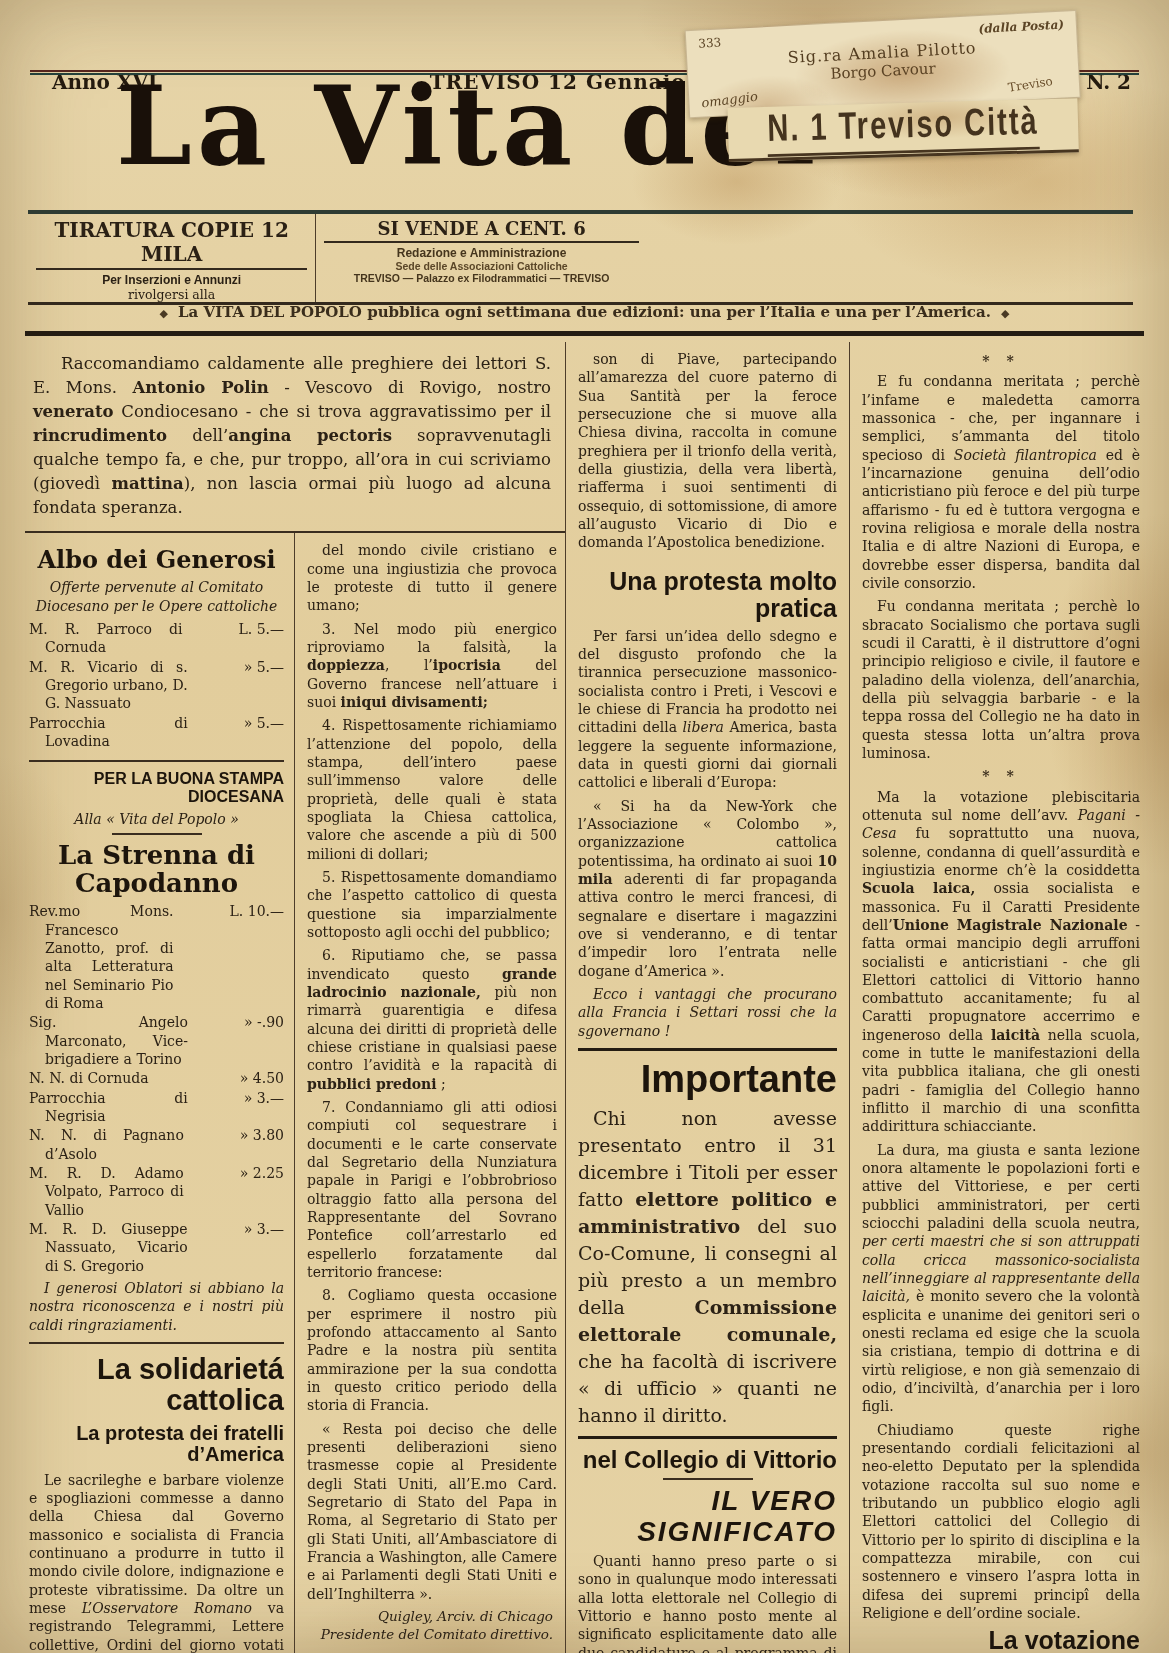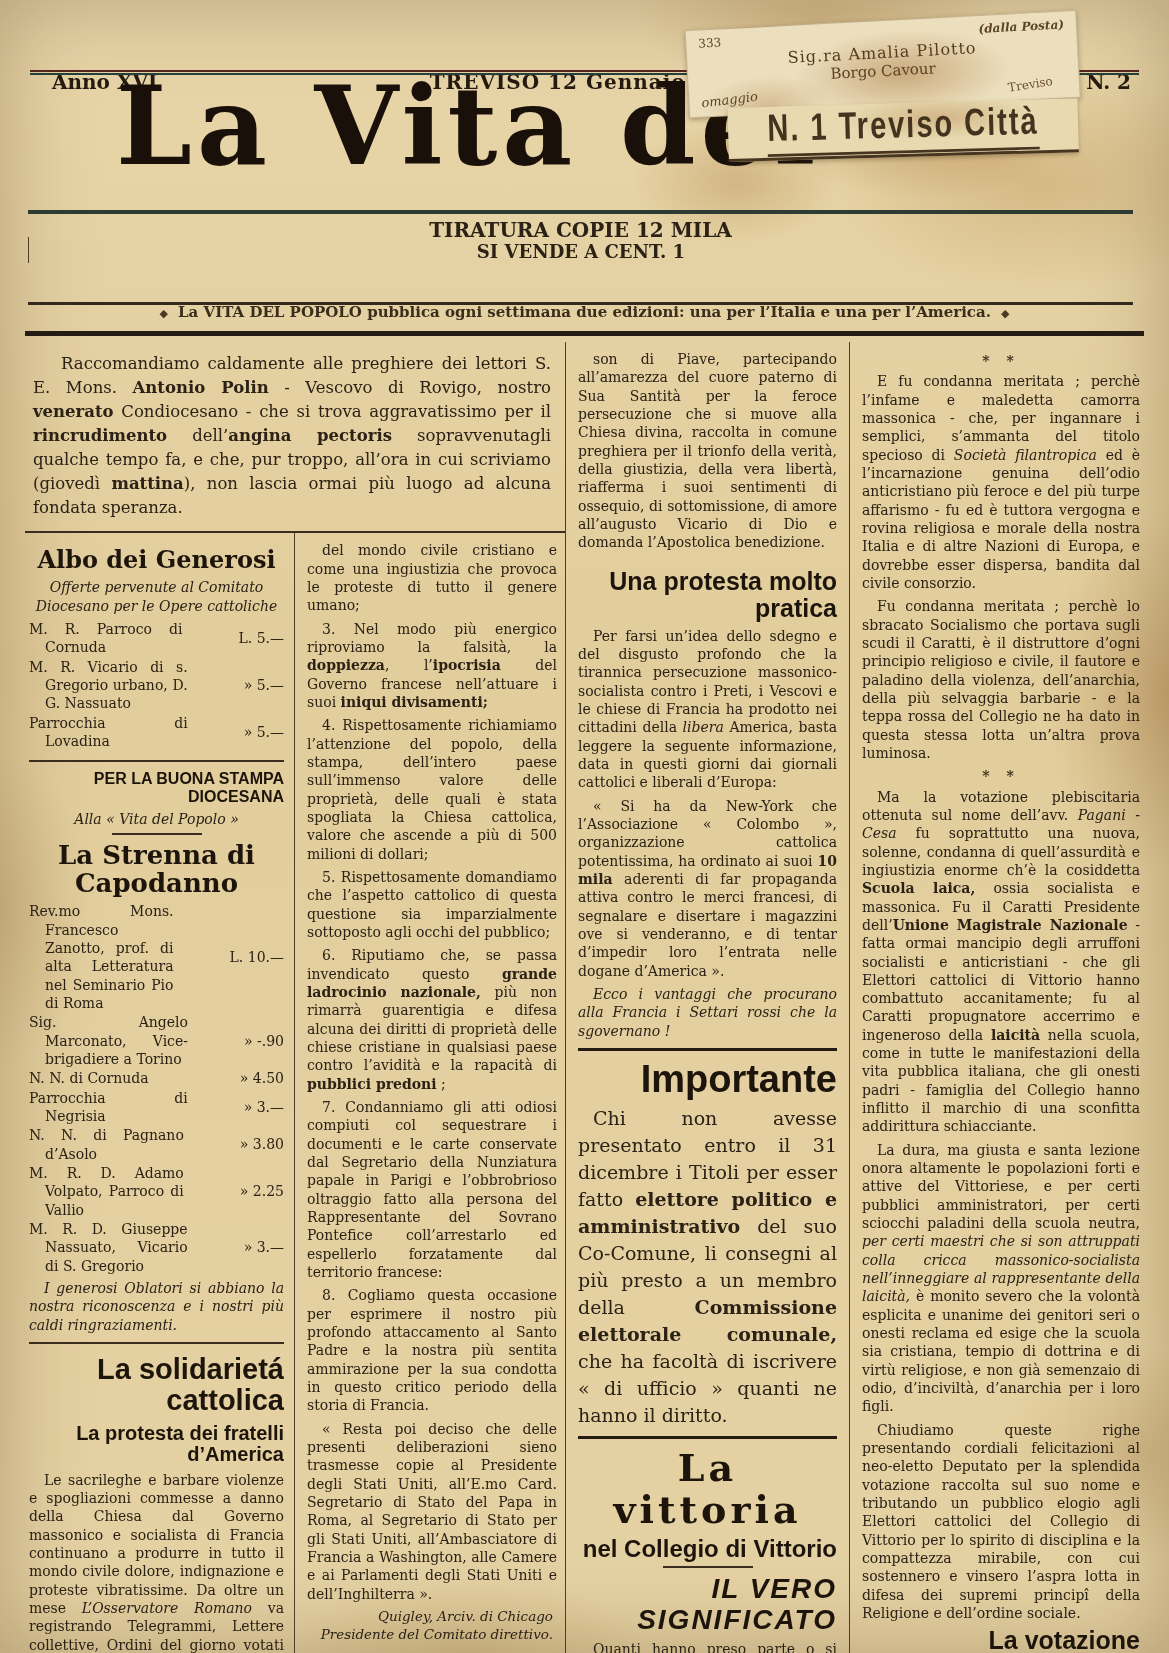--- a/index.html
+++ b/index.html
@@ -42,21 +42,21 @@
   .addr .city{font-size:12px;color:#6a4f2b;transform:rotate(-6deg);margin-right:14px;}
   .stamp{position:relative;margin:-4px 0 0 38px;width:330px;transform:rotate(1.4deg);
     background:#e8d9b0;padding:6px 10px 7px;text-align:center;
     border-bottom:3px solid #473520;box-shadow:0 2px 4px rgba(60,40,10,.3);
     background-image:radial-gradient(ellipse 130px 30px at 60% 30%, rgba(151,90,30,.28), rgba(151,90,30,0) 72%);}
   .stamp span{display:inline-block;transform:scaleY(1.32);font-family:"Liberation Sans",sans-serif;
     font-weight:bold;font-size:29px;letter-spacing:2px;color:#44331e;white-space:nowrap;
     border-bottom:2px solid #473520;padding-bottom:3px;}
   
   .infobar{position:absolute;left:28px;right:36px;top:210px;height:88px;display:flex;
-    border-top:4px solid #2e3b33;border-bottom:3px solid #33291d;flex-direction:column;}
+    border-top:4px solid #2e3b33;border-bottom:3px solid #33291d;}
   .cell{box-sizing:border-box;padding:4px 8px;text-align:center;overflow:hidden;}
   .cell+.cell{border-left:1px solid #4d3d2a;}
   .c1{flex:0 0 26%;}
   .c2{flex:0 0 44%;}
   .c3{flex:0 0 30%;}
   .c1 .t{font-size:20px;font-weight:bold;border-bottom:2px solid #33291d;padding-bottom:2px;margin-bottom:3px;}
   .c1 .s1{font-family:"Liberation Sans",sans-serif;font-weight:bold;font-size:12px;}
   .c1 .s2{font-size:12.5px;}
   .c2 .t{font-size:23px;font-weight:bold;line-height:1;}
   .c2 .s1{font-family:"Liberation Sans",sans-serif;font-weight:bold;font-size:10.2px;white-space:nowrap;}
@@ -86,21 +86,21 @@
   .para.it{font-style:italic;}
   .para.ctr{text-align:center;text-indent:0;}
   .para.lg{font-size:19px;line-height:1.42;}
   .bh{text-align:center;font-weight:bold;color:#1d150c;line-height:1.08;margin:6px 0 5px;}
   .bh.sans{font-family:"Liberation Sans",sans-serif;text-align:right;}
   .bh.serif{font-family:"DejaVu Serif",serif;}
   .rule{border:0;border-top:2px solid #3a2d1f;margin:8px 0;}
   .rule.thick{border-top:3px solid #241c12;}
   .rule.short{width:90px;margin:5px auto;}
   .dlist{margin:2px 0 4px;}
-  .li{display:flex;align-items:center;margin-bottom:1px;gap:48px;}
+  .li{display:flex;align-items:flex-start;margin-bottom:1px;gap:48px;}
   .lbl{flex:1;padding-left:16px;text-indent:-16px;}
   .amt{white-space:nowrap;margin-left:8px;}
   .sig{text-align:right;font-style:italic;font-size:13.5px;margin:2px 4px 8px 0;}
   .ast{text-align:center;letter-spacing:6px;font-size:14px;font-weight:bold;margin:2px 0;color:#3a2d1c;}
 </style>
 </head>
 <body>
 
 <div class="page">
 
@@ -132,21 +132,21 @@
   </div>
 
   <div class="infobar">
     <div class="cell c1">
       <div class="t">TIRATURA COPIE 12 MILA</div>
       <div class="s1">Per Inserzioni e Annunzi</div>
       <div class="s2">rivolgersi alla</div>
 
     </div>
     <div class="cell c3">
-      <div class="t">SI VENDE A CENT. 1</div>
+      <div class="t">SI VENDE A CENT. 6</div>
       <div class="s1">Redazione e Amministrazione</div>
       <div class="s2">Sede delle Associazioni Cattoliche</div>
       <div class="s3">TREVISO — Palazzo ex Filodrammatici — TREVISO</div>
     </div>
   </div>
 
   <div class="banner">
     <span class="orn">◆</span><span>La VITA DEL POPOLO pubblica ogni settimana due edizioni: una per l’Italia e una per l’America.</span><span class="orn">◆</span>
   </div>
   <div class="thickrule"></div>
@@ -234,21 +234,20 @@
     <div class="col col3">
         <p class="para">son di Piave, partecipando all’amarezza del cuore paterno di Sua Santità per la feroce persecuzione che si muove alla Chiesa divina, raccolta in comune preghiera per il trionfo della verità, della giustizia, della vera libertà, riafferma i suoi sentimenti di ossequio, di sottomissione, di amore all’augusto Vicario di Dio e domanda l’Apostolica benedizione.</p>
         <div class="bh sans" style="font-size: 25px; margin-top: 16px;">Una protesta molto pratica</div>
         <p class="para">Per farsi un’idea dello sdegno e del disgusto profondo che la tirannica persecuzione massonico-socialista contro i Preti, i Vescovi e le chiese di Francia ha prodotto nei cittadini della <i>libera</i> America, basta leggere la seguente informazione, data in questi giorni dai giornali cattolici e liberali d’Europa:</p>
         <p class="para">« Si ha da New-York che l’Associazione « Colombo », organizzazione cattolica potentissima, ha ordinato ai suoi <b>10 mila</b> aderenti di far propaganda attiva contro le merci francesi, di segnalare e disertare i magazzini ove si venderanno, e di tentar d’impedir loro l’entrata nelle dogane d’America ».</p>
         <p class="para it">Ecco i vantaggi che procurano alla Francia i Settari rossi che la sgovernano !</p>
         <hr class="rule thick" style="margin-top: 8px;">
         <div class="bh sans" style="font-size: 38px; margin-top: 4px;">Importante</div>
         <p class="para lg">Chi non avesse presentato entro il 31 dicembre i Titoli per esser fatto <b>elettore politico e amministrativo</b> del suo Co-Comune, li consegni al più presto a un membro della <b>Commissione elettorale comunale,</b> che ha facoltà di iscrivere « di ufficio » quanti ne hanno il diritto.</p>
         <hr class="rule thick" style="margin-top: 8px;">
-        <div class="bh serif" style="font-size: 38px; letter-spacing: 4px; margin-top: 6px;">La vittoria</div>
         <div class="bh sans" style="font-size: 24px;">nel Collegio di Vittorio</div>
         <hr class="rule short">
         <div class="bh sans" style="font-size: 28px; letter-spacing: 2px; font-style: italic;">IL VERO SIGNIFICATO</div>
         <p class="para">Quanti hanno preso parte o si sono in qualunque modo interessati alla lotta elettorale nel Collegio di Vittorio e hanno posto mente al significato esplicitamente dato alle due candidature e al programma di principî diametralmente opposti, di cui l’una e l’altra era espressione, devono convenire con noi che la splendidissima votazione ottenuta sul nome dell’avv.  - oltreché dimostrazione di stima e di fiducia data all’illustre penalista - è stata una severa, solenne, plebiscitaria condanna così della  e del  - stretti fra loro in obbrobrioso e disperato connubio - come dell’assurda e anticivile  rappresentata dall’avv. </p>
       </div>
     <div class="col col4">
         <div class="ast">* *</div>
         <p class="para">E fu condanna meritata ; perchè l’infame e maledetta camorra massonica - che, per ingannare i semplici, s’ammanta del titolo specioso di <i>Società filantropica</i> ed è l’incarnazione genuina dell’odio anticristiano più feroce e del più turpe affarismo - fu ed è tuttora vergogna e rovina religiosa e morale della nostra Italia e di altre Nazioni di Europa, e dovrebbe esser dispersa, bandita dal civile consorzio.</p>
         <p class="para">Fu condanna meritata ; perchè lo sbracato Socialismo che portava sugli scudi il Caratti, è il distruttore d’ogni principio religioso e civile, il fautore e paladino della violenza, dell’anarchia, della più selvaggia barbarie - e la teppa rossa del Collegio ne ha dato in questa stessa lotta un’altra prova luminosa.</p>
         <div class="ast">* *</div>

